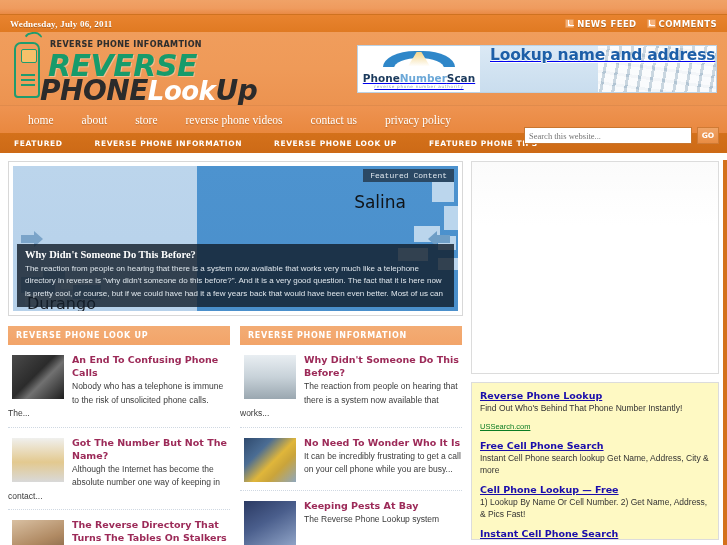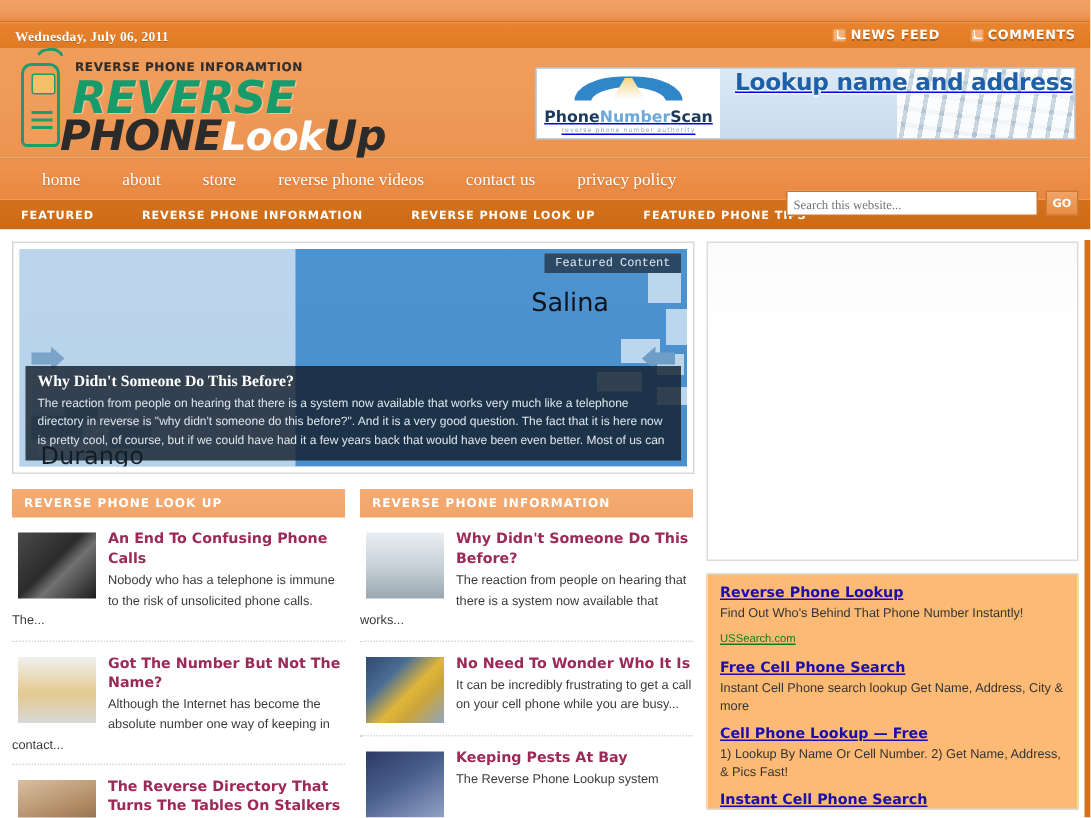--- a/index.html
+++ b/index.html
@@ -27,21 +27,21 @@
   .util-date {
     color: #ffffff;
     font-size: 9px;
     font-weight: bold;
     font-family: "Liberation Serif", serif;
     letter-spacing: .2px;
     text-shadow: 0 1px 0 rgba(0,0,0,.25);
   }
   .util-right {
     margin-left: auto;
-    display: flex; align-items: center; gap: 20px;
+    display: flex; align-items: center; gap: 10px;
   }
   .util-link {
     display: flex; align-items: center; gap: 3px;
     color: #ffffff; font-size: 8.5px; font-weight: bold;
     letter-spacing: .4px;
     text-shadow: 0 1px 0 rgba(0,0,0,.25);
     text-decoration: none;
     font-family: "DejaVu Sans", sans-serif;
   }
   .rss-ico {
@@ -361,21 +361,21 @@
 
   
   .ad-box {
     height: 213px;
     border: 1px solid #dcdcdc;
     background: linear-gradient(180deg,#fbfbfb 0%, #ffffff 30%);
   }
   .links-box {
     margin-top: 8px;
     border: 1px solid #dcdcdc;
-    background: #fdba74;
+    background: #fef9c3;
     padding: 6px 8px 8px 8px;
     height: 158px;
     overflow: hidden;
   }
   .ad-item { margin-bottom: 6px; }
   .ad-item a {
     display:block;
     color:#1a0dab; font-size:9.5px; font-weight:bold;
     text-decoration:underline;
     font-family:"DejaVu Sans", sans-serif;

